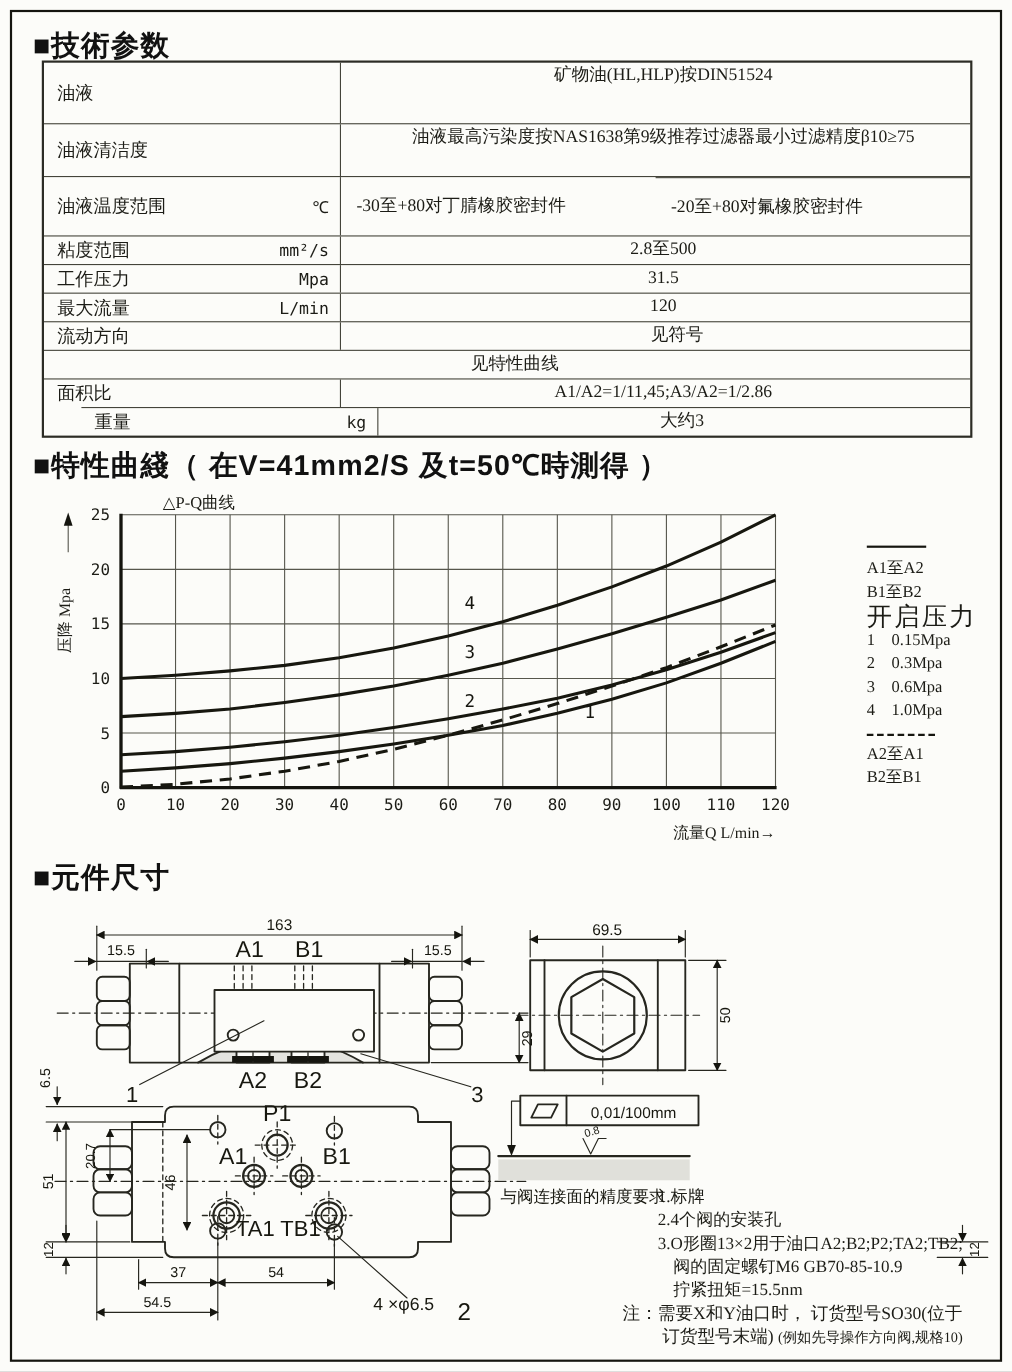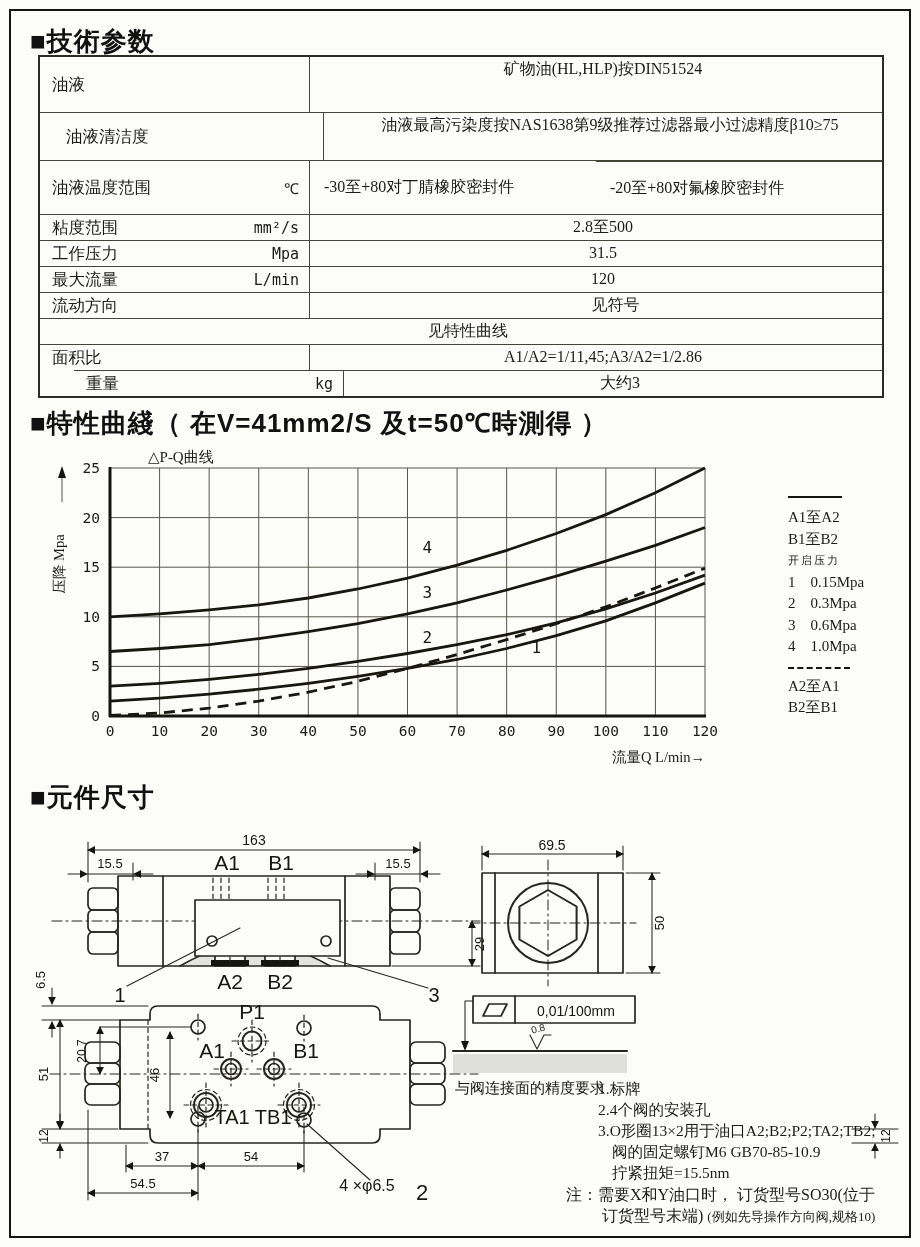--- a/index.html
+++ b/index.html
@@ -32,21 +32,21 @@
   #chart-svg .dashedc{stroke-dasharray:11 7}
   #chart-svg .tick{font-family:"DejaVu Sans Mono",monospace;font-size:14.5px;fill:#1c1c16}
   #chart-svg .ty{text-anchor:end}
   #chart-svg .tx{text-anchor:middle}
   #chart-svg .ctitle{font-size:15px;fill:#1c1c16}
   #chart-svg .clabel{font-family:"DejaVu Sans Mono",monospace;font-size:16px;fill:#15150f}
   #chart-svg .alab{font-size:14.5px;fill:#1c1c16}
   .legend{position:absolute;left:788px;top:489px;width:128px;font-size:15px;line-height:21.5px;color:#1c1c16}
   .legend .ls{border-top:2px solid #15150f;width:54px;margin:7px 0 9px}
   .legend .ld{border-top:2px dashed #15150f;width:62px;margin:9px 0 7px}
-  .legend .big{font-size:11px;letter-spacing:2px}
+  .legend .big{font-size:23px;letter-spacing:2px}
   .legend .pair{display:flex;gap:15px}
 
   
   #dims-svg{position:absolute;left:30px;top:808px}
   #dims-svg .draw{stroke:#26261f;fill:none;stroke-width:1.7;stroke-linejoin:round;stroke-linecap:round}
   #dims-svg .thin{stroke-width:1.05}
   #dims-svg .cl{stroke-dasharray:10 4 2 4;stroke-width:1}
   #dims-svg .dsh{stroke-dasharray:4.5 3.5;stroke-width:1.2}
   #dim-labels text{fill:#17170f;font-family:"Liberation Sans",sans-serif;stroke:none}
 
@@ -67,21 +67,21 @@
   <div class="params" id="params-table">
       <div class="p-row" style="min-height: 55px; font-family: Liberation Serif, serif;">
         <div class="pc1">
           <span>油液</span>
           <span class="punit"></span>
         </div>
         <div class="pc2">
           <div class="ln">矿物油(HL,HLP)按DIN51524</div>
         </div>
       </div>
-      <div class="p-row" style="min-height: 48px; padding-left: 14px;">
+      <div class="p-row" style="min-height: 48px;">
         <div class="pc1">
           <span>油液清洁度</span>
           <span class="punit"></span>
         </div>
         <div class="pc2">
           <div class="ln">油液最高污染度按NAS1638第9级推荐过滤器最小过滤精度β10≥75</div>
         </div>
       </div>
       <div class="p-row" style="min-height: 54px;">
         <div class="pc1">

